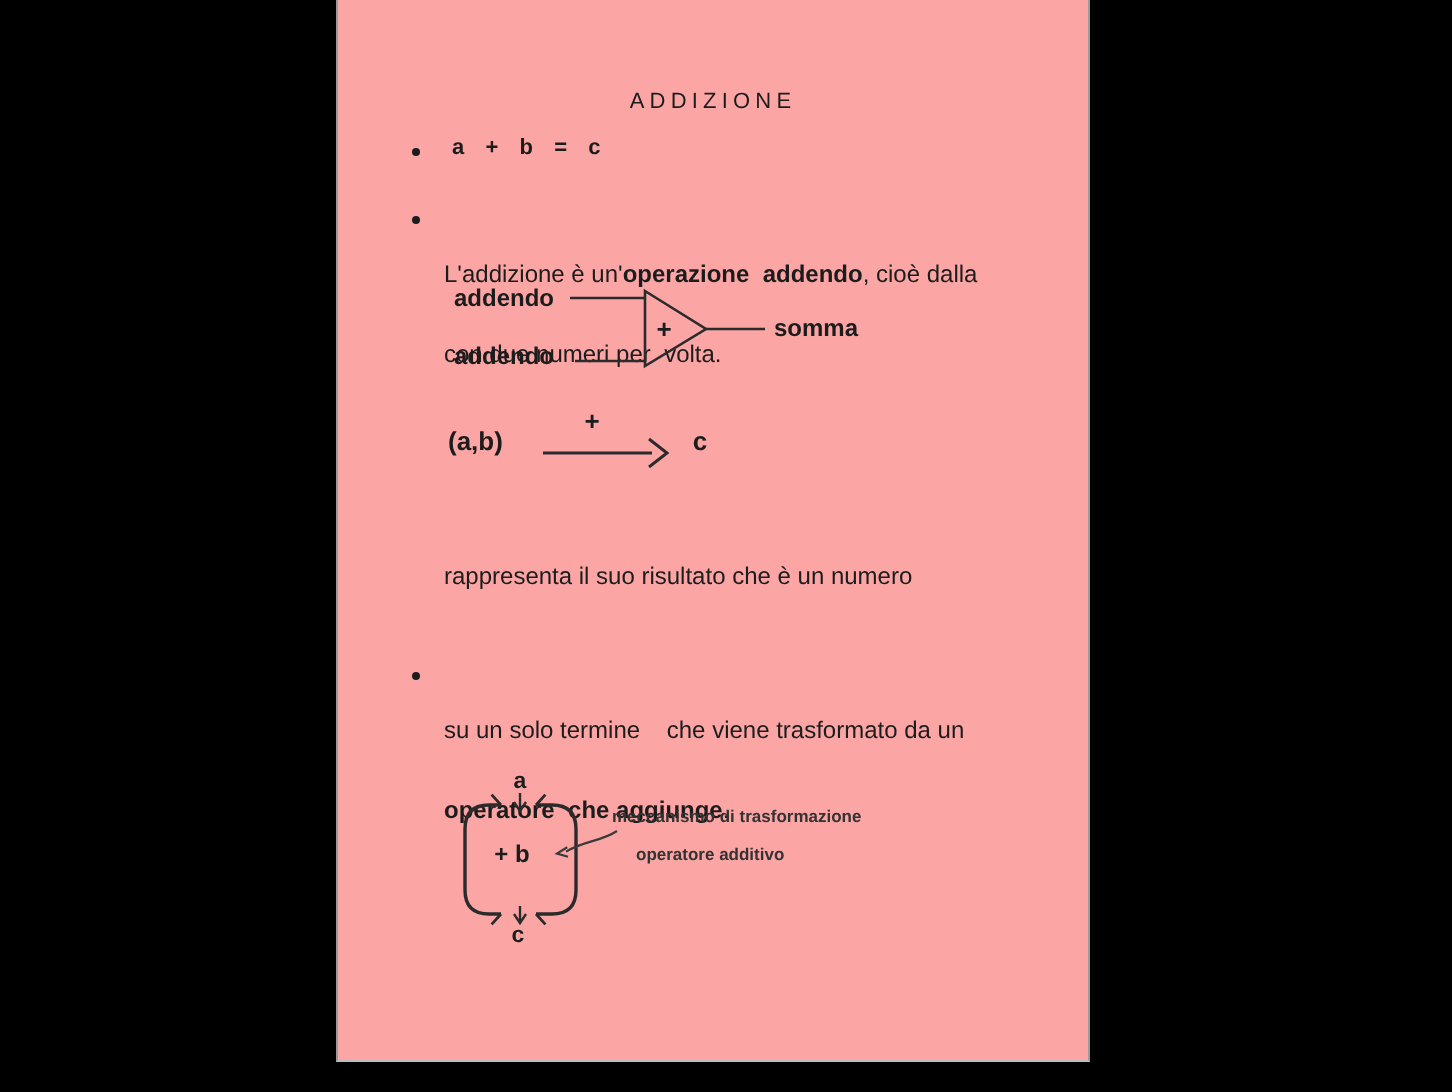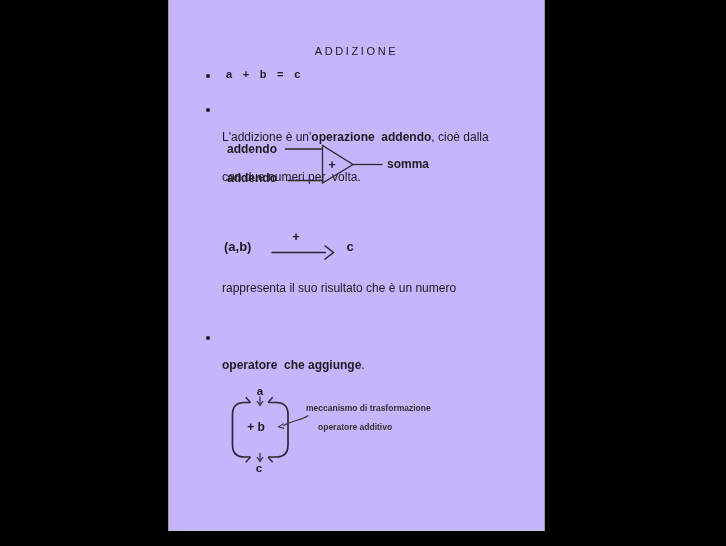--- a/index.html
+++ b/index.html
@@ -6,21 +6,21 @@
   body {
     width:726px; height:546px;
     background:#000000;
     position:relative;
     font-family:"Liberation Sans", sans-serif;
     overflow:hidden;
   }
   .paper {
     position:absolute; left:168px; top:0;
     width:377px; height:531px;
-    background:#c4b5fd;
+    background:#fca5a5;
     border-left:1px solid #9a9a9a;
     border-right:1px solid #9a9a9a;
     border-bottom:1px solid #bdbdbd;
     box-sizing:border-box;
   }
   .title {
     position:absolute; top:45px; left:0; width:100%;
     text-align:center;
     font-size:11px; letter-spacing:2.6px;
     color:#1c1c1c; line-height:12px;
@@ -76,36 +76,37 @@
       <line x1="68.5" y1="42.5" x2="103.5" y2="42.5" stroke="#2b2b2b" stroke-width="1.3"></line>
       <path d="M103.5 7.5 V45 L134 26.5 Z" fill="none" stroke="#2b2b2b" stroke-width="1.3" stroke-linejoin="miter"></path>
       <line x1="134" y1="26.5" x2="163.5" y2="26.5" stroke="#2b2b2b" stroke-width="1.3"></line>
     </svg>
     <div class="dlabel" style="left:8px; top:5px;">addendo</div>
     <div class="dlabel" style="left:8px; top:34px;">addendo</div>
     <div class="dlabel ctr op13" style="left:104px; top:19.5px; width:18px;">+</div>
     <div class="dlabel" style="left:168px; top:20px;">somma</div>
   </div>
 
-  <div class="diagram" style="left:50px; top:200px; width:145px; height:40px;margin-top:26px;">
+  <div class="diagram" style="left:50px; top:200px; width:145px; height:40px;">
     <svg width="145" height="40" viewBox="0 0 145 40">
       <line x1="52.5" y1="26.5" x2="107" y2="26.5" stroke="#2b2b2b" stroke-width="1.5"></line>
       <polyline points="105.5,19.5 114.5,26.5 105.5,33.5" fill="none" stroke="#2b2b2b" stroke-width="1.5"></polyline>
     </svg>
     <div class="dlabel op13" style="left:5px; top:14px;">(a,b)</div>
     <div class="dlabel ctr op13" style="left:69px; top:4px; width:16px;">+</div>
     <div class="dlabel ctr op13" style="left:124px; top:14px; width:14px;">c</div>
   </div>
 
   <div class="textblock" style="left:53px; top:255px;">
     <div class="line">rappresenta il suo risultato che è un numero</div>
   </div>
 
   <div class="dot" style="left:37px; top:336px;"></div>
   <div class="textblock" style="left:53px; top:332px;">
+    <div class="line">su un solo termine    che viene trasformato da un</div>
     <div class="line"><span class="b">operatore  che aggiunge</span><span>.</span></div>
   </div>
 
   <div class="diagram" style="left:50px; top:382px; width:245px; height:100px;">
     <svg width="245" height="100" viewBox="0 0 245 100">
       <path d="M31.5 20.5 H25.5 Q13.5 20.5 13.5 32.5 V63 Q13.5 75 25.5 75 H31.5" fill="none" stroke="#2b2b2b" stroke-width="1.7"></path>
       <path d="M49 20.5 H57 Q69 20.5 69 32.5 V63 Q69 75 57 75 H49" fill="none" stroke="#2b2b2b" stroke-width="1.7"></path>
       <path d="M31.5 20.5 L26.8 15.3" stroke="#2b2b2b" stroke-width="1.4"></path>
       <path d="M49 20.5 L53.7 15.3" stroke="#2b2b2b" stroke-width="1.4"></path>
       <path d="M31.5 75 L26.8 80.2" stroke="#2b2b2b" stroke-width="1.4"></path>

